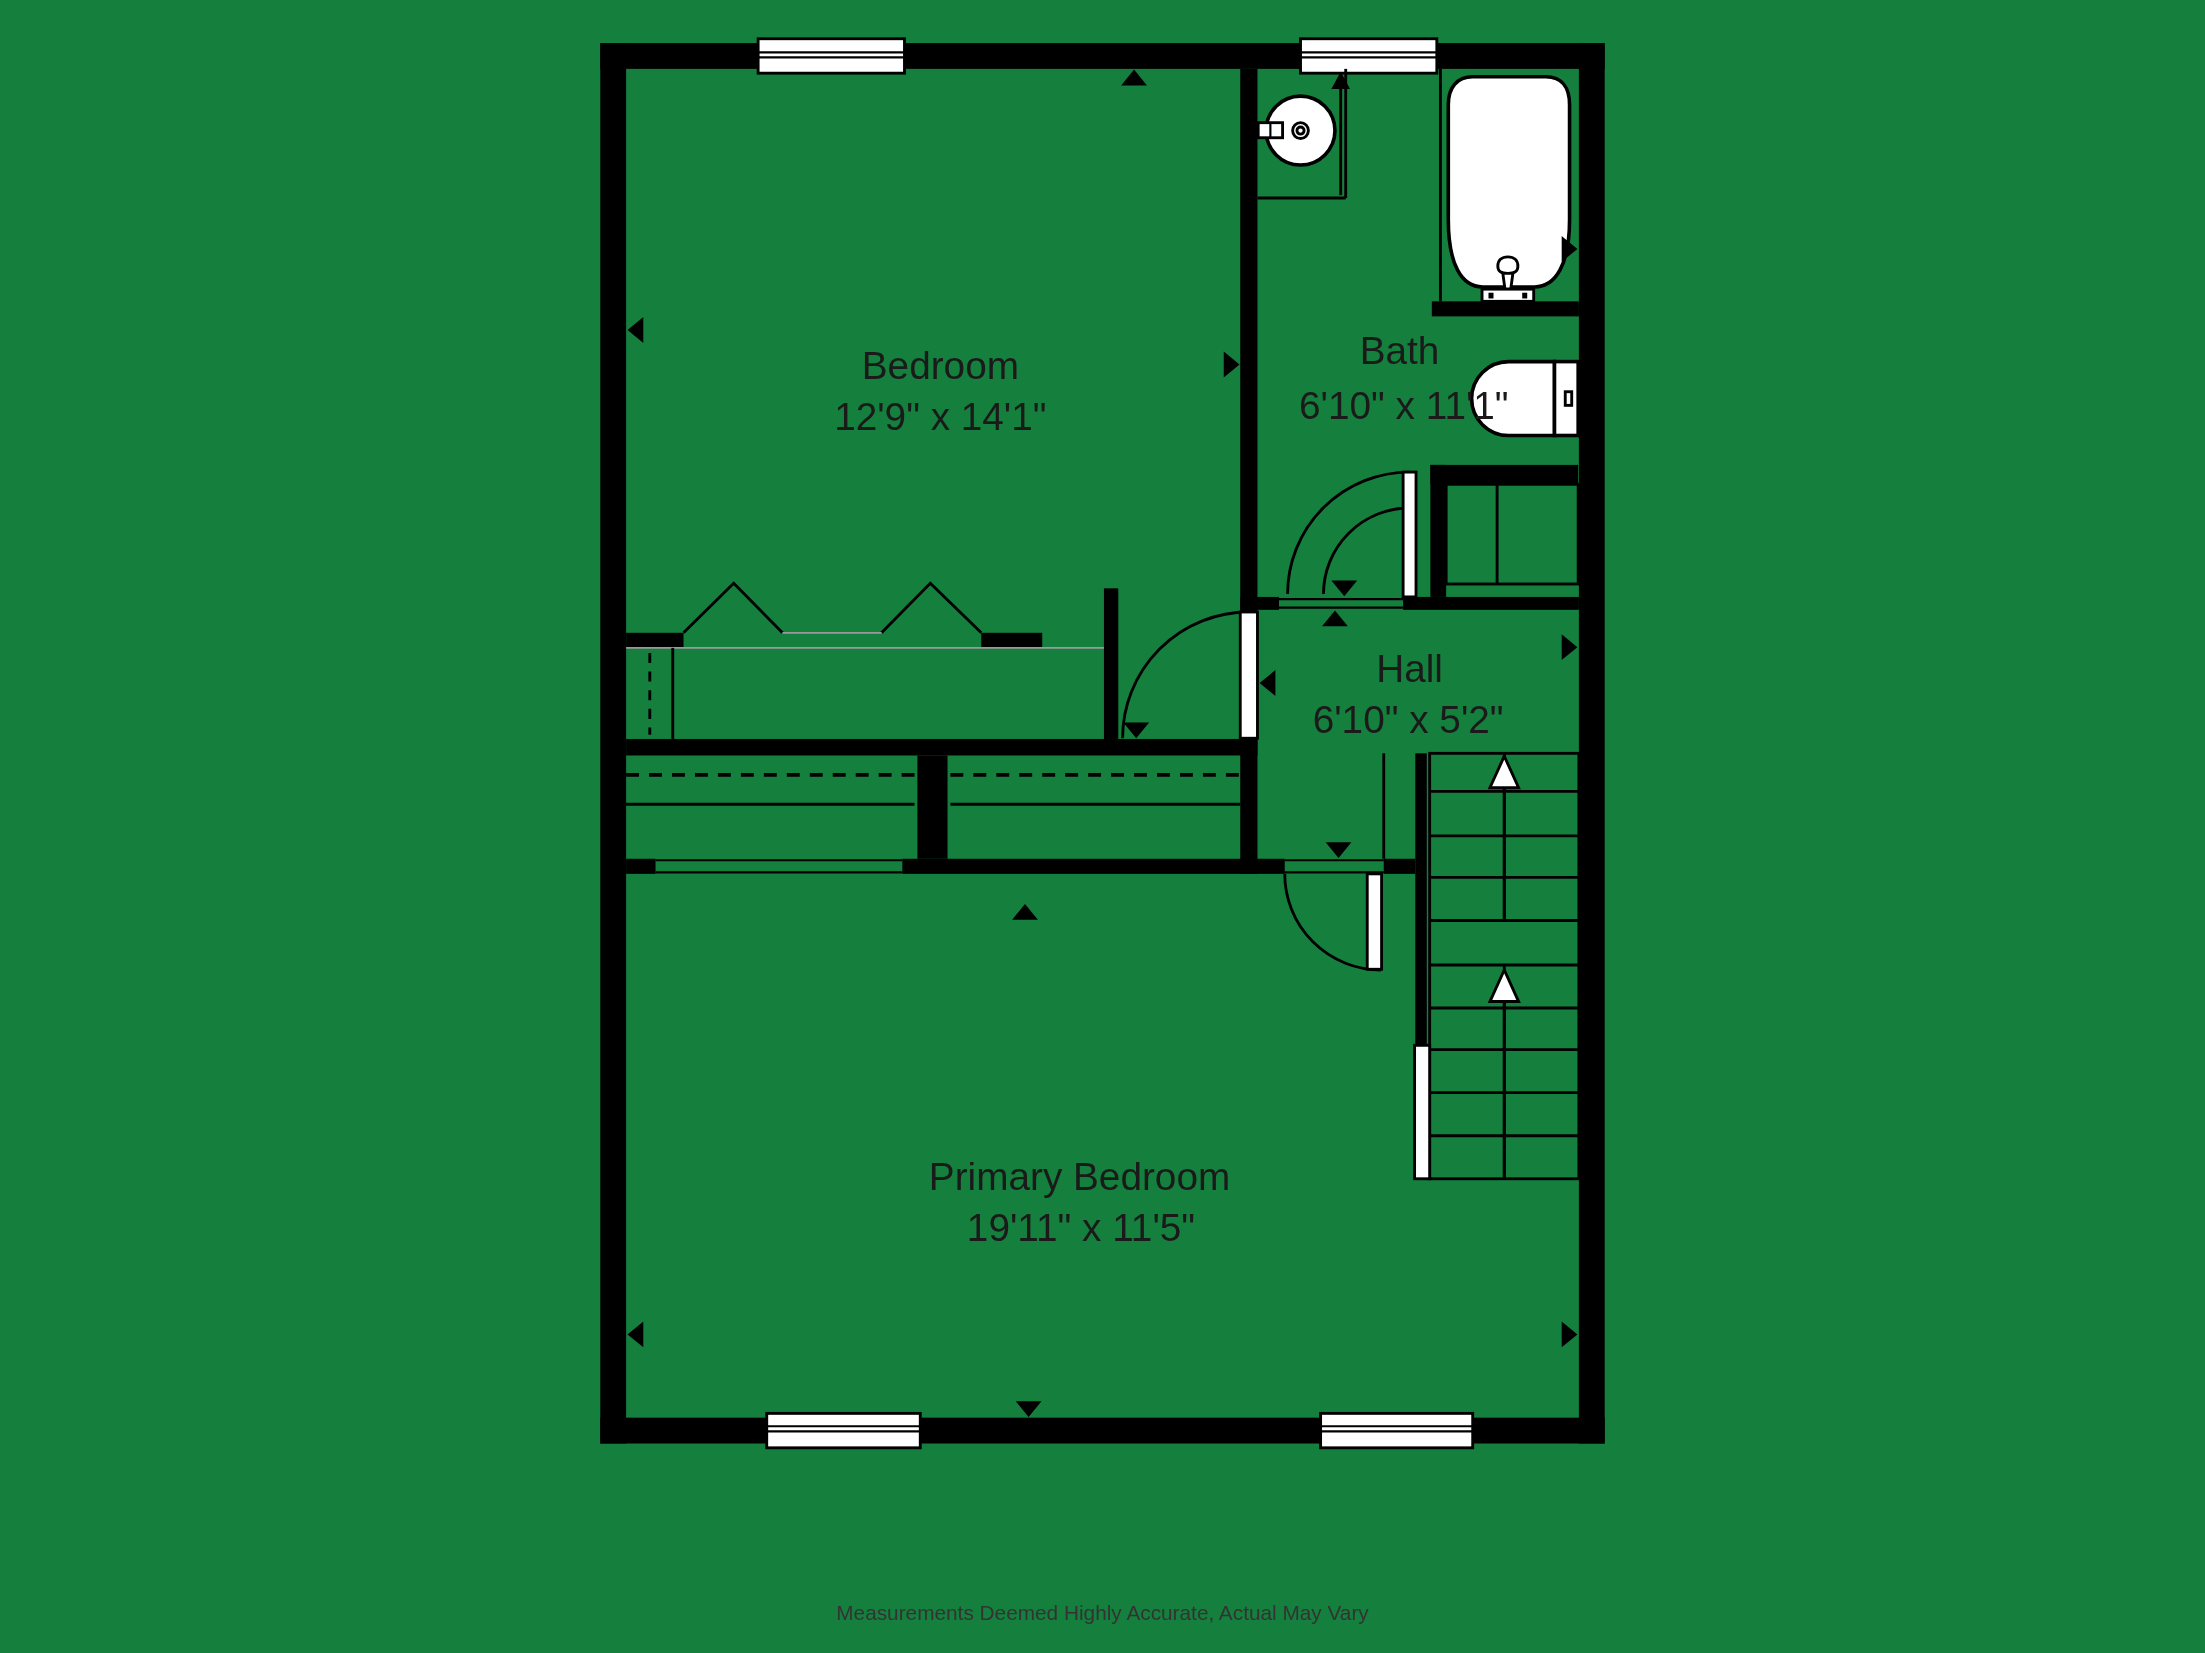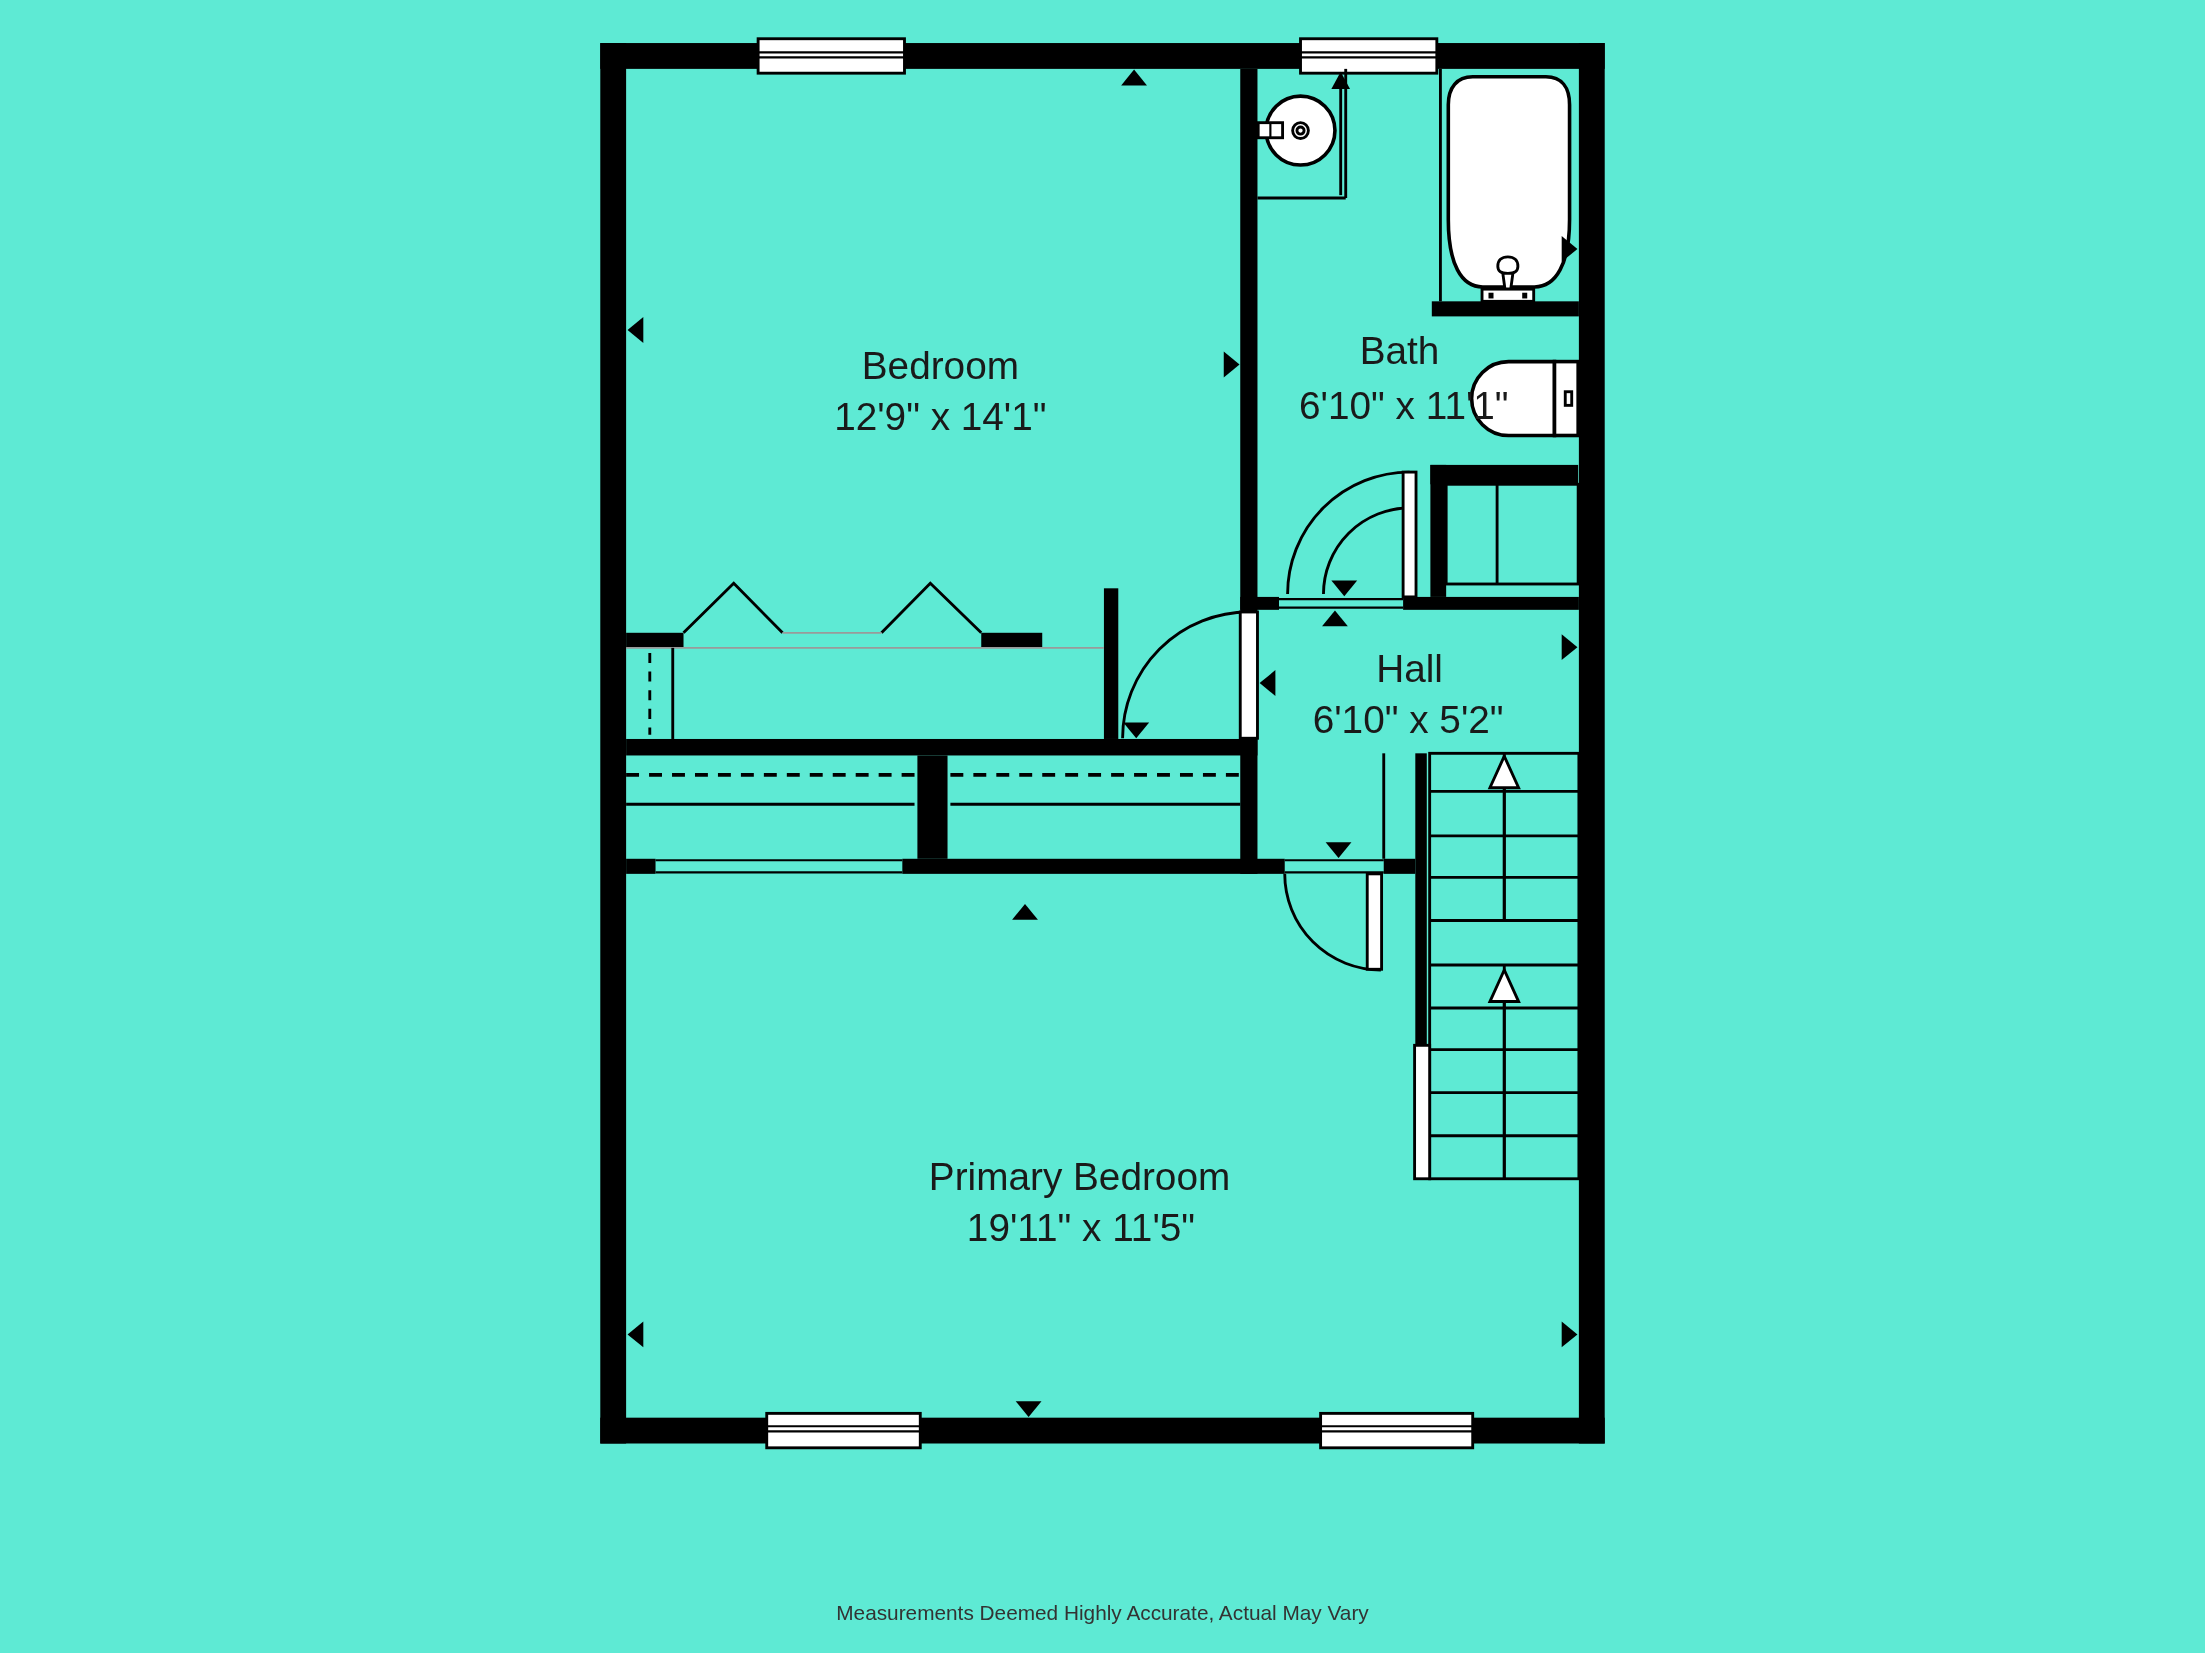--- a/index.html
+++ b/index.html
@@ -9,21 +9,21 @@
     width: 100%;
     height: 100%;
     font-family: "Liberation Sans", "DejaVu Sans", sans-serif;
   }
   .plan-wrap {
     width: 100vw;
     height: 100vh;
     display: flex;
     align-items: flex-start;
     justify-content: center;
-    background: #5eead4;
+    background: #15803d;
   }
   svg { display: block; width: 100%; height: 100%; }
   .wall { fill: #000000; stroke: none; }
   .thin  { stroke: #000000; stroke-width: 2;   fill: none; }
   .thin15{ stroke: #000000; stroke-width: 1.5; fill: none; }
   .lite  { stroke: #9a9a9a; stroke-width: 1.2; fill: none; }
   .fix   { stroke: #000000; stroke-width: 2.5; fill: #ffffff; }
   .fix2  { stroke: #000000; stroke-width: 2;   fill: #ffffff; }
   .leaf  { stroke: #000000; stroke-width: 2;   fill: #ffffff; }
   .arc   { stroke: #000000; stroke-width: 2;   fill: none; }

